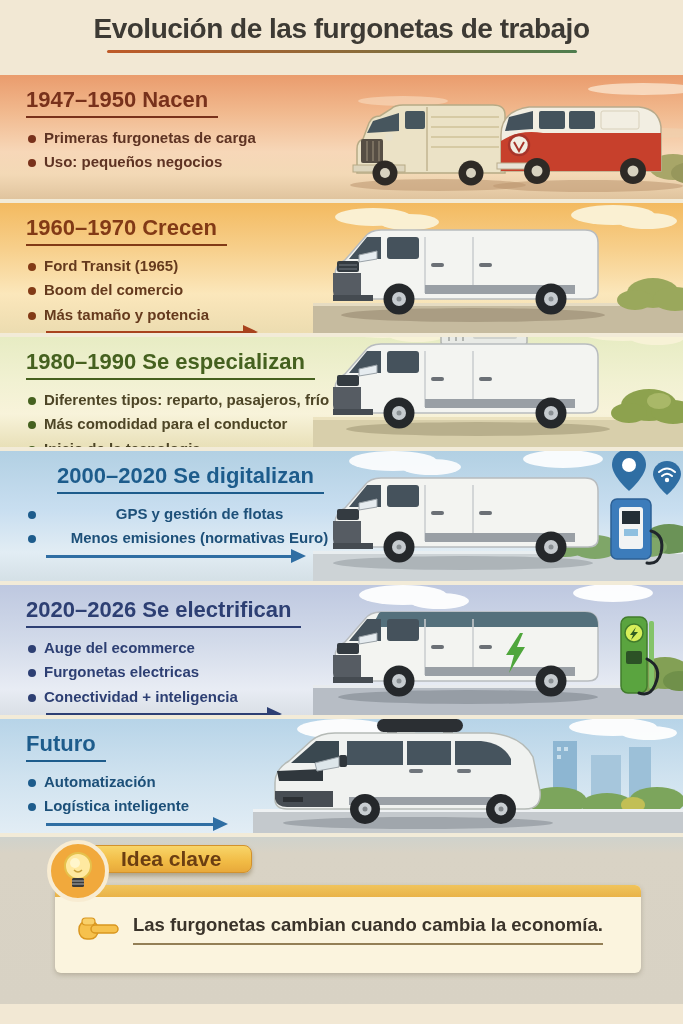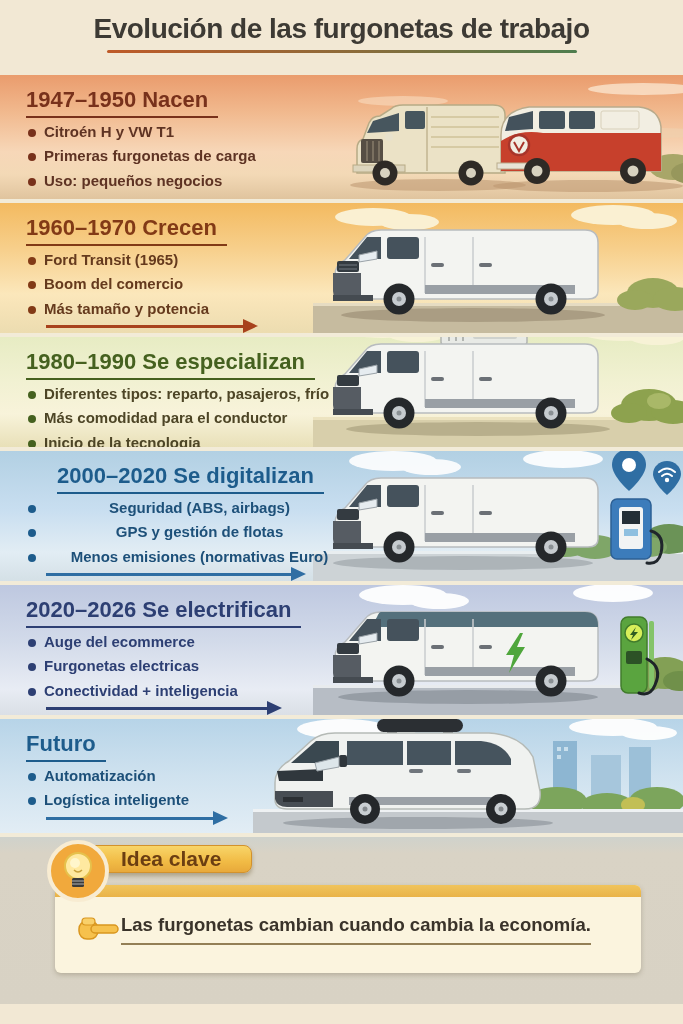--- a/index.html
+++ b/index.html
@@ -23,59 +23,58 @@
   .s3{height:114px;--acc:#45611f;--txt:#4d4526;--arrow:#8f9a4a;
       background:linear-gradient(180deg,#e7ecc3 0%,#f1f1d2 40%,#f8f3da 70%,#e8e0b8 100%);}
   .s4{height:134px;--acc:#1d5c8c;--txt:#1d5079;--arrow:#2f6ea3;
       background:linear-gradient(180deg,#b2d0e3 0%,#c8def0 45%,#e2edf4 78%,#d4e0e6 100%);text-align:center;}
   .s5{height:134px;--acc:#2d3f73;--txt:#2d3f73;--arrow:#2d3f73;
       background:linear-gradient(180deg,#bec8e0 0%,#d3dbea 45%,#e8ecf4 80%,#dadfe6 100%);}
   .s6{height:118px;--acc:#1d5c8c;--txt:#1d5079;--arrow:#2f6ea3;
       background:linear-gradient(180deg,#b7d4e8 0%,#cfe2ef 50%,#e2edf5 100%);}
   .band-text{position:relative;z-index:2;padding:12px 0 0 26px;max-width:355px;}
   .band-heading{display:inline-block;font-size:22px;font-weight:bold;color:var(--acc);
-    border-bottom:2.5px solid var(--acc);padding:0 10px 3px 0;}
+    border-bottom:2.5px solid var(--acc);padding:0 10px 3px 0;margin-bottom:6px;}
   .bullets{list-style:none;margin:2px 0 0 0;padding:0;}
   .bullets li{position:relative;padding-left:18px;font-weight:bold;font-size:15px;line-height:1.62;color:var(--txt);}
   .bullets li::before{content:"";position:absolute;left:2px;top:9px;width:8px;height:8px;border-radius:50%;background:var(--acc);}
   .trend-arrow{height:3px;background:var(--arrow);margin:4px 0 0 20px;position:relative;}
   .trend-arrow::after{content:"";position:absolute;right:-14px;top:-6px;
     border-left:15px solid var(--arrow);border-top:7.5px solid transparent;border-bottom:7.5px solid transparent;}
   .s2 .trend-arrow{width:198px}.s3 .trend-arrow{width:188px}
   .s4 .trend-arrow{width:246px}.s5 .trend-arrow{width:222px}.s6 .trend-arrow{width:168px}
   .scene{position:absolute;right:0;bottom:0;z-index:1;display:block;}
   
   .footer{position:relative;height:167px;background:linear-gradient(180deg,#cfd2cc 0%,#d9d3c5 10%,#d8d2c4 100%);}
   .idea-tab{position:absolute;left:74px;top:8px;height:28px;padding:0 30px 0 46px;
     display:flex;align-items:center;border-radius:8px;z-index:2;
     background:linear-gradient(180deg,#f8d569 0%,#f1bb45 60%,#e8a93a 100%);
     border:1px solid #d3922c;box-shadow:0 3px 4px rgba(90,70,20,.35);}
   .idea-tab span{font-size:21px;font-weight:bold;color:#6b3e12;}
   .bulb-badge{position:absolute;left:46px;top:2px;width:64px;height:64px;z-index:3;}
   .idea-card{position:absolute;left:55px;top:48px;width:586px;height:88px;border-radius:6px;
     background:#fbf4de;box-shadow:0 2px 5px rgba(100,90,60,.3);overflow:hidden;}
   .idea-card-strip{height:12px;background:linear-gradient(180deg,#f0c45c,#e9b348);}
-  .idea-card-body{display:flex;align-items:center;padding:16px 20px 0 22px;}
+  .idea-card-body{display:flex;align-items:center;gap:12px;padding:16px 20px 0 22px;}
   .idea-text{font-size:18.5px;font-weight:bold;color:#3a332a;border-bottom:2px solid #937f56;padding-bottom:7px;}
 </style>
 </head>
 <body>
 
 <div class="poster">
 
   <div class="header">
     <h1 class="title">Evolución de las furgonetas de trabajo</h1>
     <div class="title-underline"></div>
   </div>
 
   <div class="band s1">
     <div class="band-text">
       <div class="band-heading">1947–1950 Nacen</div>
       <ul class="bullets">
-        <li>Citroén H y VW T1</li>
         <li>Primeras furgonetas de carga</li>
         <li>Uso: pequeños negocios</li>
       </ul>
     </div>
     <svg class="scene" width="340" height="128" viewBox="0 0 340 128">
       <g>
         <ellipse cx="300" cy="18" rx="55" ry="6" fill="#f9e0c8" opacity="0.85"></ellipse>
         <ellipse cx="60" cy="30" rx="45" ry="5" fill="#f9dcc0" opacity="0.6"></ellipse>
         <ellipse cx="320" cy="62" rx="40" ry="5" fill="#efd0ae" opacity="0.7"></ellipse>
       </g>
@@ -220,21 +219,20 @@
           <circle cx="238" cy="100" r="7" fill="#c6cbcf"></circle>
           <circle cx="238" cy="100" r="2.5" fill="#8a9094"></circle>
       </g>
     </svg>
   </div>
 
   <div class="band s4">
     <div class="band-text">
       <div class="band-heading">2000–2020 Se digitalizan</div>
       <ul class="bullets">
-        <li>Seguridad (ABS, airbags)</li>
         <li>GPS y gestión de flotas</li>
         <li>Menos emisiones (normativas Euro)</li>
       </ul>
       <div class="trend-arrow"></div>
     </div>
     <svg class="scene" width="370" height="134" viewBox="0 0 370 134">
       <g fill="#ffffff" opacity="0.9">
         <ellipse cx="80" cy="14" rx="44" ry="10"></ellipse>
           <ellipse cx="118" cy="20" rx="30" ry="8"></ellipse>
         <ellipse cx="250" cy="12" rx="40" ry="9"></ellipse>

